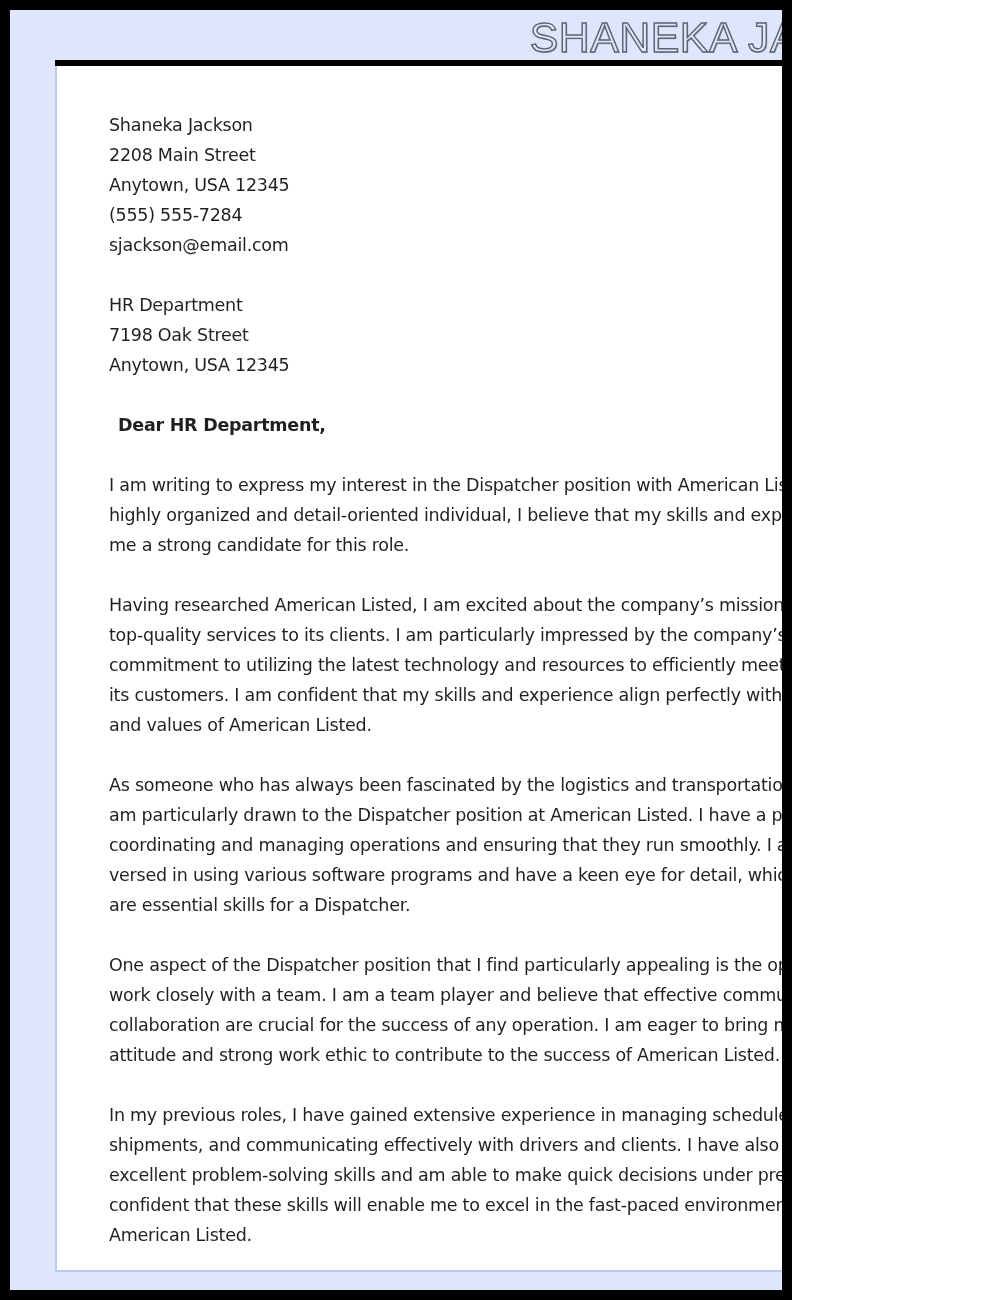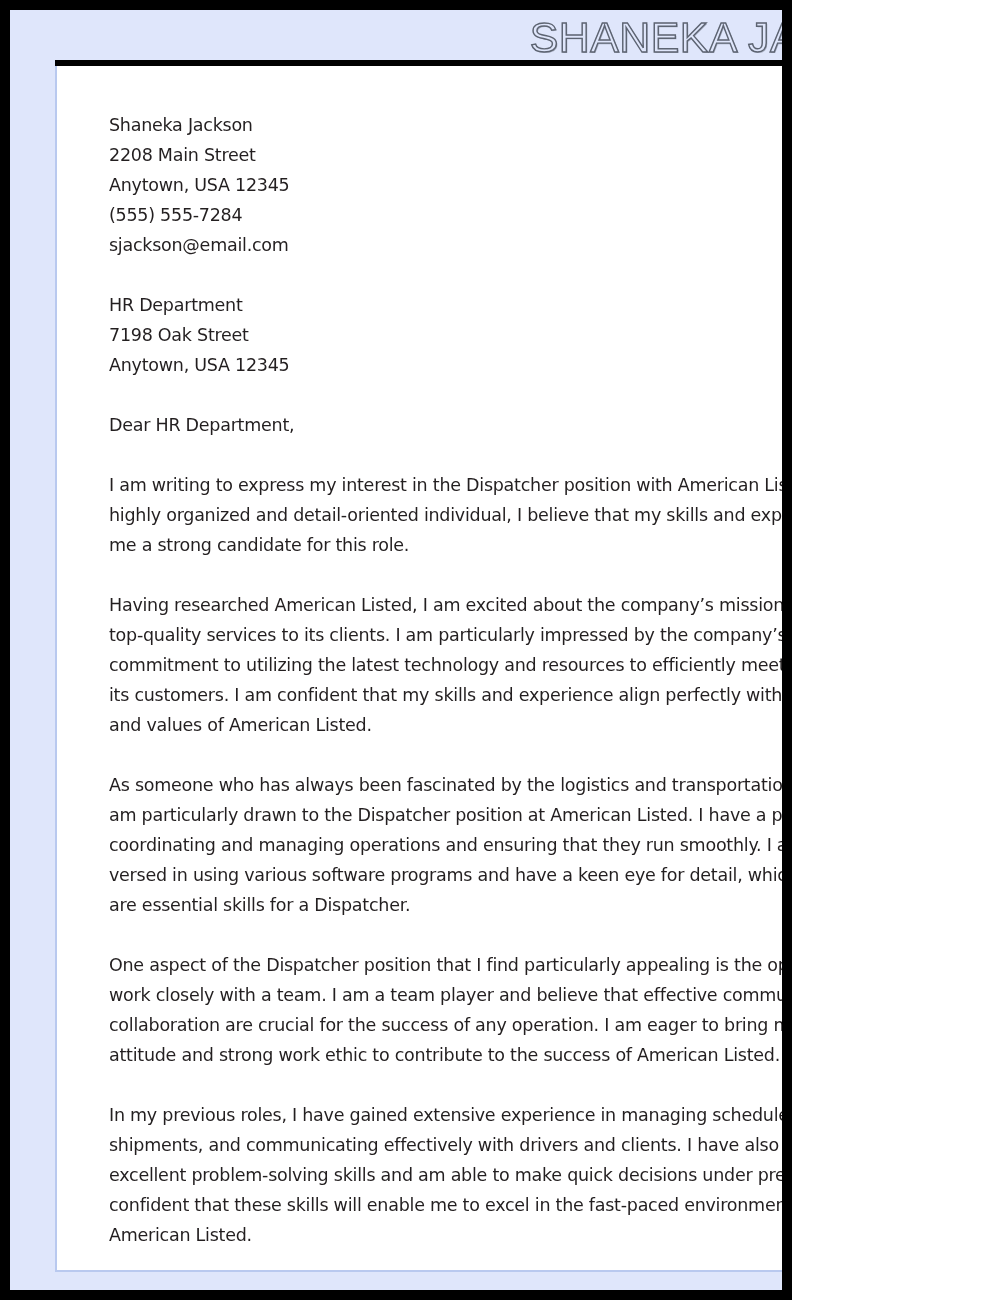--- a/index.html
+++ b/index.html
@@ -104,21 +104,22 @@
 
   .addr-block {
     margin: 0 0 30px 0;
   }
   .addr-line {
     display: block;
     white-space: nowrap;
   }
 
   .salutation {
-    margin: 0 0 30px 0;
+    margin: 0 0 30px 9px;
+    font-weight: bold;
   }
 
   .body-para {
     margin: 0 0 30px 0;
     text-align: left;
   }
 
   
   #watermark {
     position: absolute;

